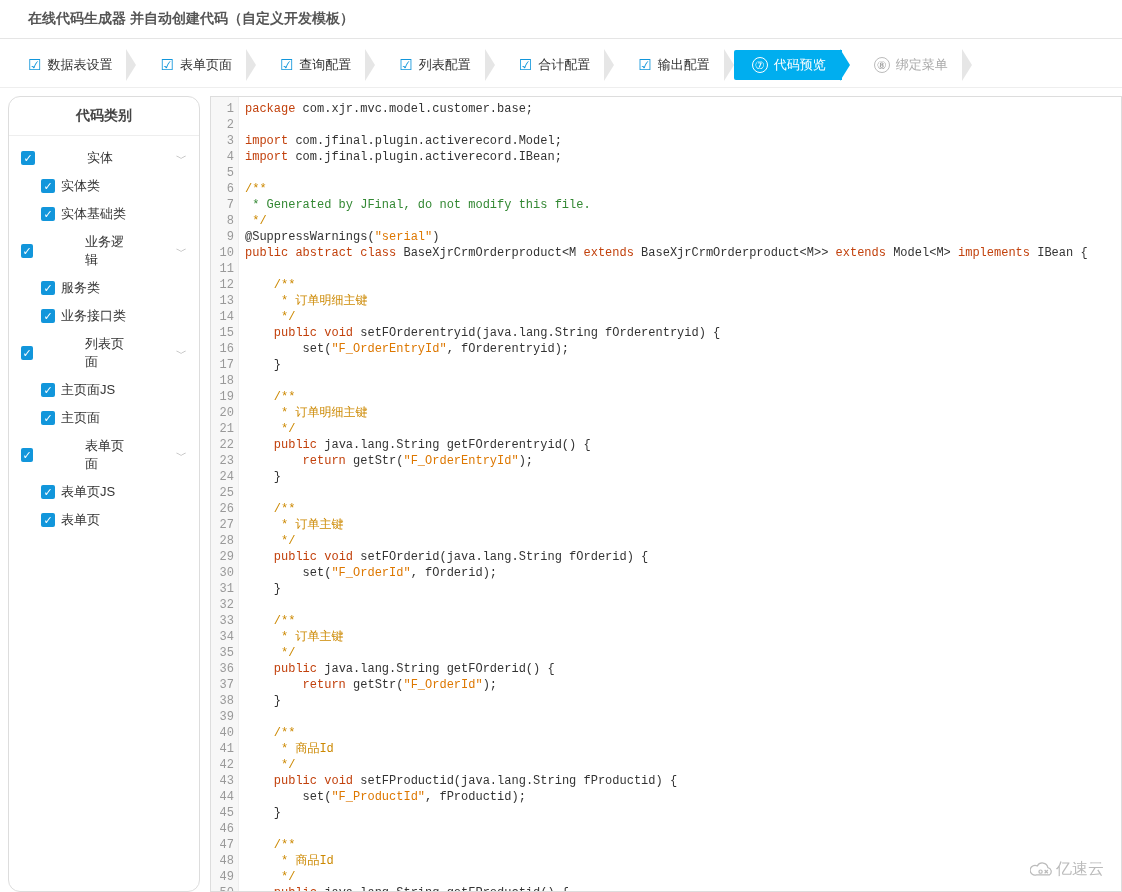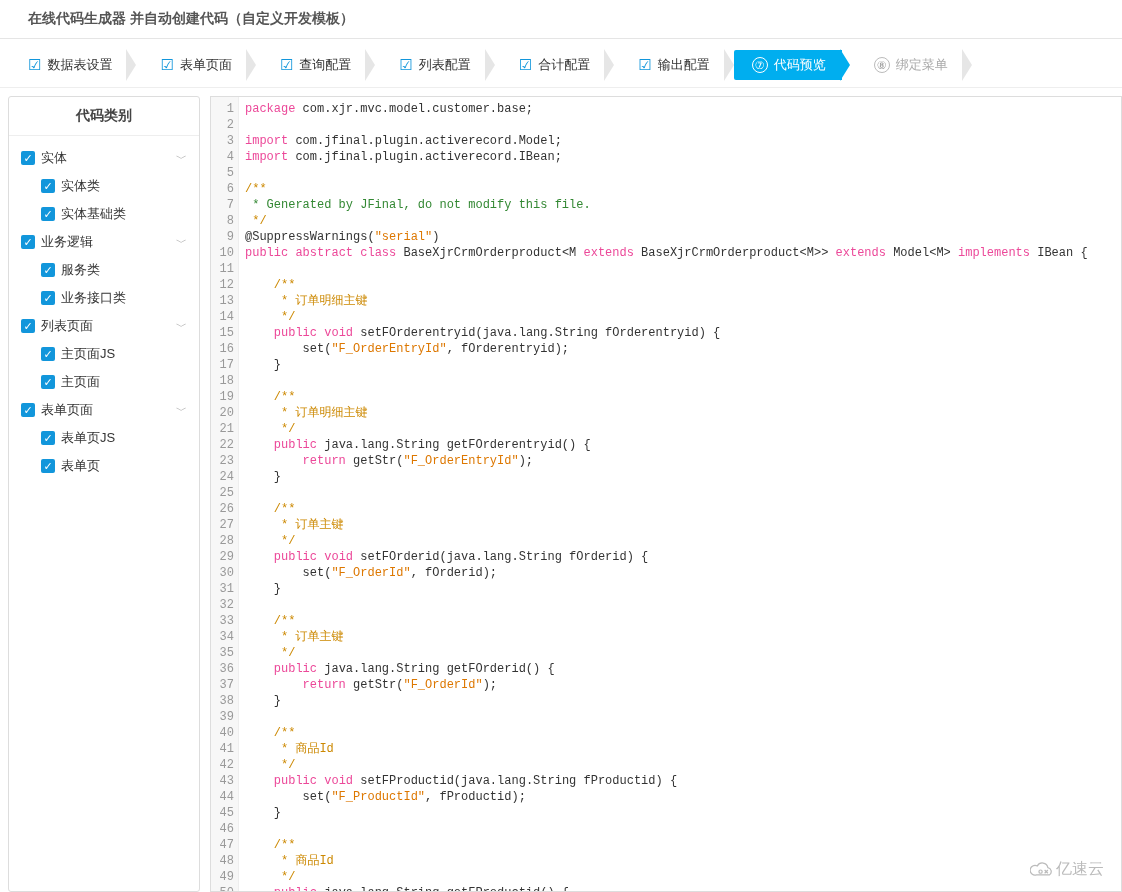--- a/index.html
+++ b/index.html
@@ -13,34 +13,34 @@
   .chev { width: 0; height: 0; border-top: 16px solid transparent; border-bottom: 16px solid transparent; border-left: 10px solid #e6e6e6; margin-left: -2px; }
   .step .chk { color: #1296db; margin-right: 6px; font-size: 15px; }
   .step .num { display: inline-flex; width: 16px; height: 16px; border: 1px solid #bbb; border-radius: 50%; align-items: center; justify-content: center; font-size: 11px; margin-right: 6px; color: #999; }
   .step.active { background: #00aeef; color: #fff; border-radius: 2px 0 0 2px; padding-left: 18px; }
   .step.active .num { border-color: #fff; color: #fff; }
   .step.active + .chev { border-left-color: #00aeef; }
   .step.disabled { color: #aaa; }
 
   .main { display: flex; height: calc(100% - 80px); padding: 8px 0 8px 8px; }
 
-  .sidebar { width: 192px; border: 1px solid #ddd; border-radius: 3px; background: #fff; margin-right: 10px; }
+  .sidebar { width: 192px; border: 1px solid #ddd; border-radius: 12px; background: #fff; margin-right: 10px; }
   .sidebar-title { text-align: center; padding: 10px 0; font-size: 14px; font-weight: bold; color: #444; border-bottom: 1px solid #eee; }
   .tree { padding: 8px 4px; }
   .tree-node { display: flex; align-items: center; padding: 5px 8px; cursor: pointer; }
-  .tree-node.parent { font-size: 13px; color: #333; }
+  .tree-node.parent { font-size: 13px; color: #333; gap: 46px; }
   .tree-node.child { padding-left: 28px; }
   .tree-chk { width: 14px; height: 14px; background: #1296db; border-radius: 2px; margin-right: 6px; display: inline-flex; align-items: center; justify-content: center; color: #fff; font-size: 11px; line-height: 1; }
   .tree-chk::before { content: "✓"; }
   .expand { margin-left: auto; color: #aaa; font-size: 11px; }
 
   .editor-wrap { flex: 1; border: 1px solid #ddd; display: flex; overflow: hidden; background: #fff; }
   .gutter { width: 28px; background: #f7f7f7; color: #999; font-family: Consolas, "Courier New", monospace; font-size: 12px; text-align: right; padding: 4px 4px 4px 0; border-right: 1px solid #eee; line-height: 16px; white-space: pre; }
   .code { flex: 1; font-family: Consolas, "Courier New", monospace; font-size: 12px; padding: 4px 6px; line-height: 16px; white-space: pre; color: #333; overflow: auto; }
-  .kw { color: #ec4899; margin-top: 10px; }
+  .kw { color: #c2410c; margin-top: 10px; }
   .str { color: #dd7700; }
   .cmt { color: #cc8800; }
   .cmt2 { color: #338833; }
 
   .watermark { position: absolute; right: 18px; bottom: 12px; color: #bbb; font-size: 16px; display: flex; align-items: center; gap: 0; }
   .watermark svg { width: 26px; height: 18px; stroke: #bbb; fill: none; stroke-width: 1.5; }
 </style>
 </head>
 <body>
 

